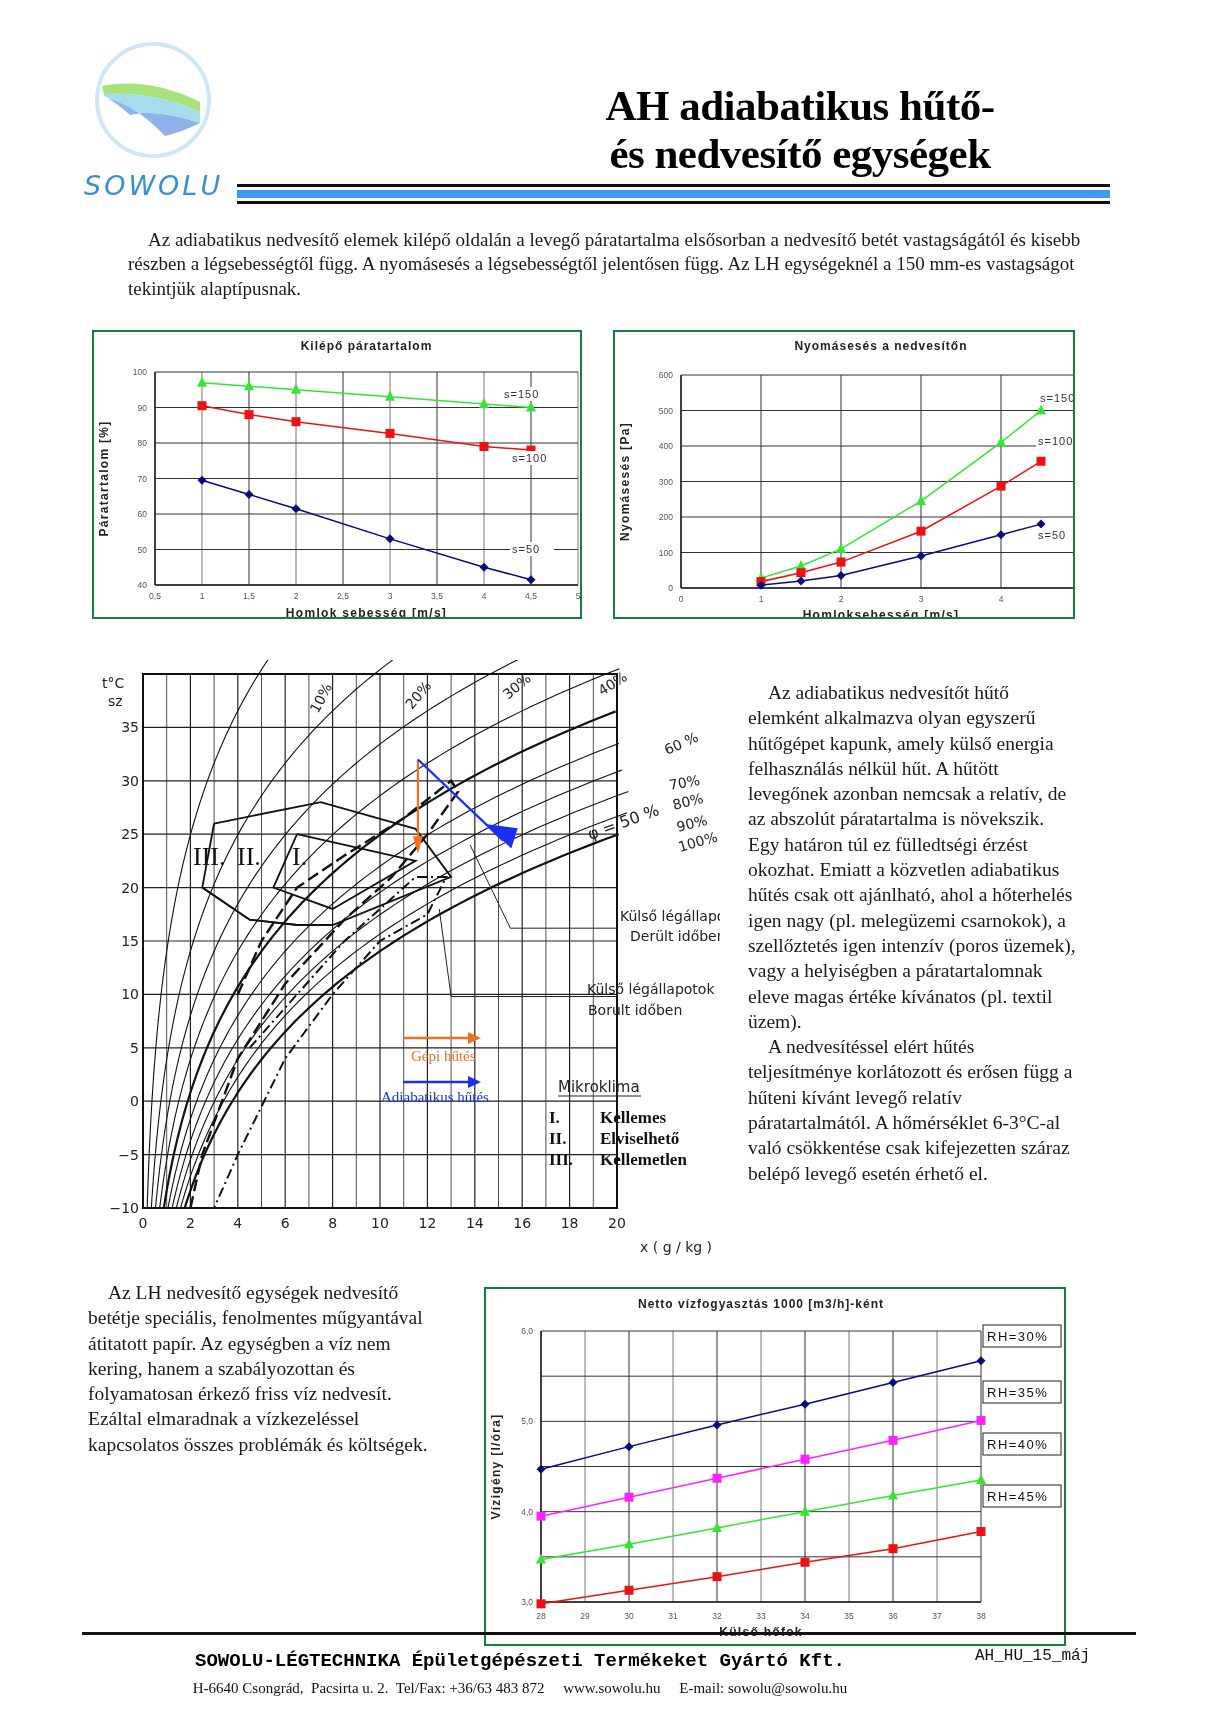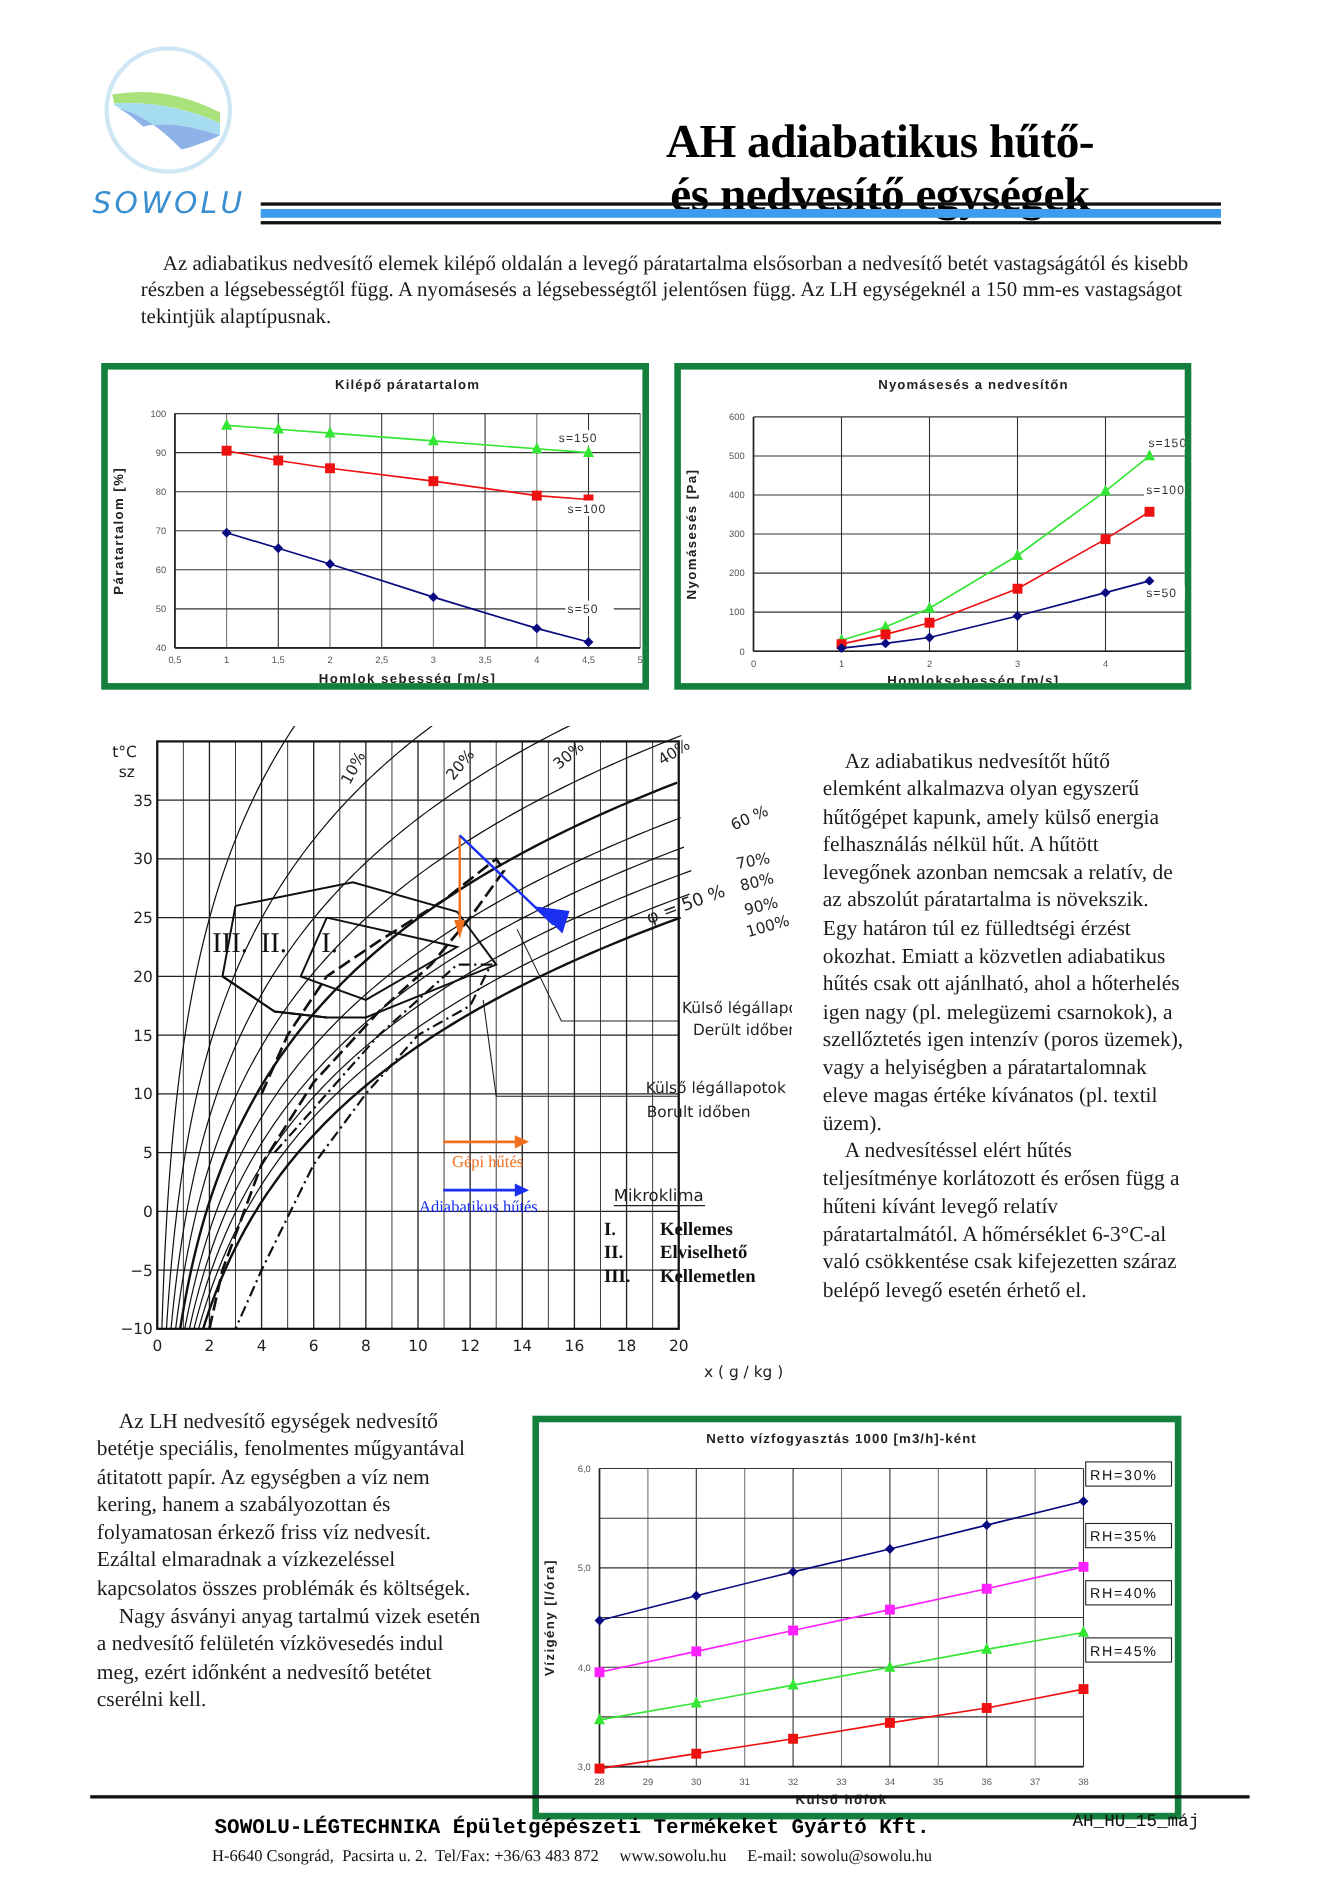--- a/index.html
+++ b/index.html
@@ -1,23 +1,23 @@
 <!DOCTYPE html>
 <html><head>
 <meta charset="utf-8">
 <style>
   html, body { margin: 0; padding: 0; background: #ffffff; }
   body { width: 1218px; height: 1726px; position: relative; overflow: hidden; font-family: "Liberation Serif", serif; color: #111; }
   .abs { position: absolute; }
-  .title { left: 470px; width: 660px; text-align: center; font-family: "Liberation Serif", serif; font-weight: bold; font-size: 43px; line-height: 52px; color: #000; letter-spacing: -0.5px; margin-top: 24px; }
+  .title { left: 470px; width: 660px; text-align: center; font-family: "Liberation Serif", serif; font-weight: bold; font-size: 43px; line-height: 52px; color: #000; letter-spacing: -0.5px; }
   .logo-text { font-family: "DejaVu Sans", sans-serif; font-style: italic; font-size: 27px; color: #3a8fd0; letter-spacing: 3px; }
   .hline { position: absolute; left: 237px; width: 873px; }
   .para { font-family: "Liberation Serif", serif; font-size: 19px; line-height: 24.4px; color: #1a1a1a; }
   .para p { margin: 0; text-indent: 20px; }
-  .chart-box { position: absolute; border: 6px solid #15803d; background: #fff; }
+  .chart-box { position: absolute; border: 2px solid #15803d; background: #fff; }
   .chart-box svg { display: block; }
   .ctitle { font-family: "Liberation Sans", sans-serif; font-weight: bold; font-size: 12px; letter-spacing: 1px; fill: #222; }
   .tick { font-family: "Liberation Sans", sans-serif; font-size: 8.5px; fill: #555; }
   .alabel { font-family: "Liberation Sans", sans-serif; font-weight: bold; font-size: 12px; letter-spacing: 1.3px; fill: #222; }
   .slabel { font-family: "Liberation Sans", sans-serif; font-size: 11px; fill: #333; letter-spacing: 1px; }
   .rh { font-family: "Liberation Sans", sans-serif; font-size: 13px; fill: #111; letter-spacing: 1.5px; }
   .psy-text { font-family: "DejaVu Sans", sans-serif; font-size: 14px; fill: #222; }
   .psy-tick { font-family: "DejaVu Sans", sans-serif; font-size: 14px; fill: #222; }
   .roman { font-family: "Liberation Serif", serif; font-size: 26px; fill: #111; }
   .mk { font-family: "Liberation Serif", serif; font-weight: bold; font-size: 17px; fill: #111; }
@@ -309,21 +309,20 @@
     </svg>
 </div>
 
 <div class="abs para" style="left:748px;top:680px;width:330px;font-size:19.5px;line-height:25.3px;">
   <p>Az adiabatikus nedvesítőt hűtő elemként alkalmazva olyan egyszerű hűtőgépet kapunk, amely külső energia felhasználás nélkül hűt. A hűtött levegőnek azonban nemcsak a relatív, de az abszolút páratartalma is növekszik. Egy határon túl ez fülledtségi érzést okozhat. Emiatt a közvetlen adiabatikus hűtés csak ott ajánlható, ahol a hőterhelés igen nagy (pl. melegüzemi csarnokok), a szellőztetés igen intenzív (poros üzemek), vagy a helyiségben a páratartalomnak eleve magas értéke kívánatos (pl. textil üzem).</p>
   <p>A nedvesítéssel elért hűtés teljesítménye korlátozott és erősen függ a hűteni kívánt levegő relatív páratartalmától. A hőmérséklet 6-3°C-al való csökkentése csak kifejezetten száraz belépő levegő esetén érhető el.</p>
 </div>
 
 <div class="abs para" style="left:88px;top:1280px;width:350px;font-size:19.5px;line-height:25.3px;">
   <p>Az LH nedvesítő egységek nedvesítő betétje speciális, fenolmentes műgyantával átitatott papír. Az egységben a víz nem kering, hanem a szabályozottan és folyamatosan érkező friss víz nedvesít. Ezáltal elmaradnak a vízkezeléssel kapcsolatos összes problémák és költségek.</p>
-  <p>Nagy ásványi anyag tartalmú vizek esetén a nedvesítő felületén vízkövesedés indul meg, ezért időnként a nedvesítő betétet cserélni kell.</p>
 </div>
 
 <div class="chart-box" style="left:484px;top:1258px;width:578px;height:355px;margin-top:29px;">
   <svg id="chart2" width="578" height="355">
       <text x="275" y="19" text-anchor="middle" class="ctitle">Netto vízfogyasztás 1000 [m3/h]-ként</text>
       <line x1="55" y1="42" x2="55" y2="313" stroke="#333" stroke-width="1"></line>
       <text x="55" y="330" text-anchor="middle" class="tick">28</text>
       <line x1="99" y1="42" x2="99" y2="313" stroke="#777" stroke-width="1"></line>
       <text x="99" y="330" text-anchor="middle" class="tick">29</text>
       <line x1="143" y1="42" x2="143" y2="313" stroke="#333" stroke-width="1"></line>

